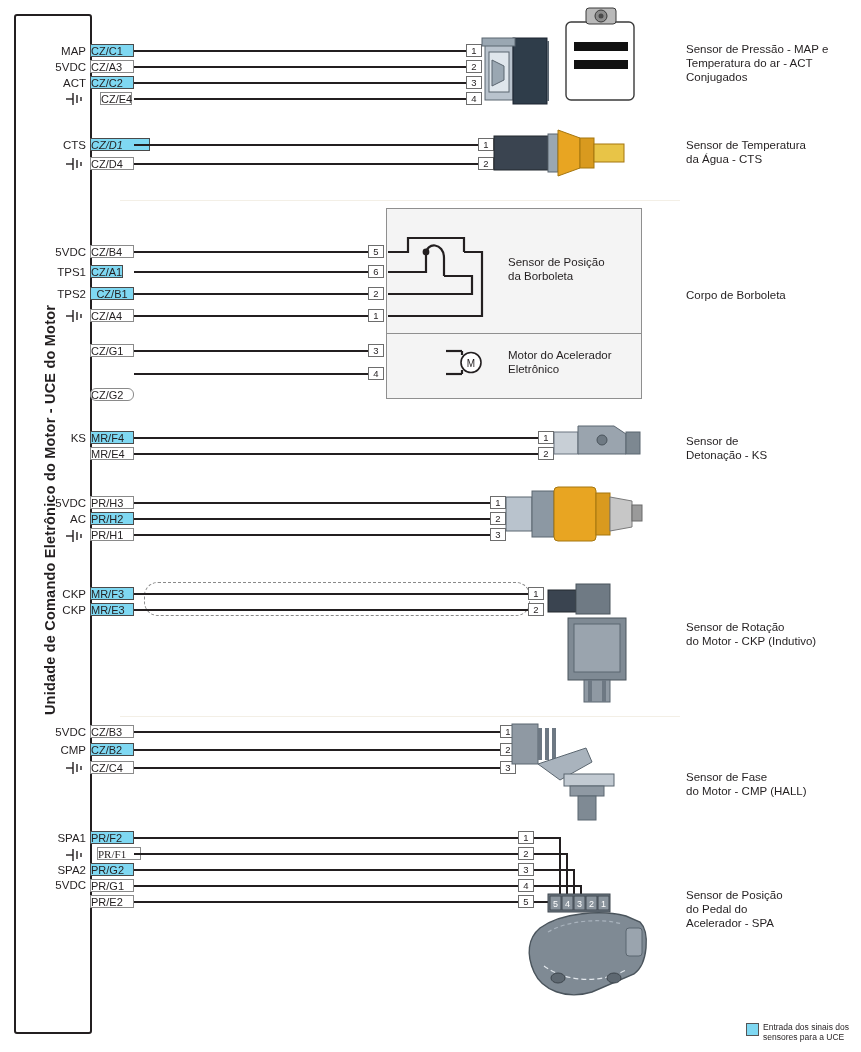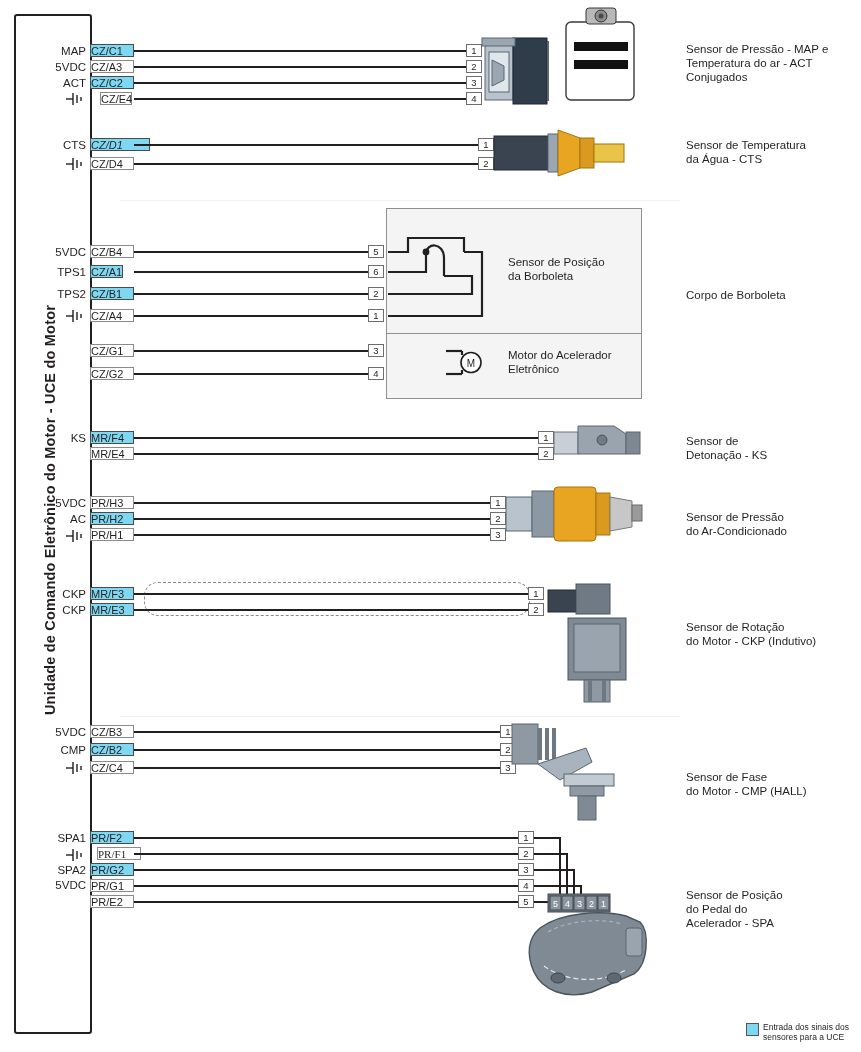--- a/index.html
+++ b/index.html
@@ -140,24 +140,24 @@
   <div class="gnd" style="left:66px;top:309px;">
     <svg width="22" height="14" viewBox="0 0 22 14">
         <line x1="0" y1="7" x2="7" y2="7" stroke="#231f20" stroke-width="1.4"></line>
         <line x1="7" y1="1" x2="7" y2="13" stroke="#231f20" stroke-width="1.4"></line>
         <line x1="11" y1="3" x2="11" y2="11" stroke="#231f20" stroke-width="1.4"></line>
         <line x1="15" y1="5" x2="15" y2="9" stroke="#231f20" stroke-width="1.4"></line>
       </svg>
   </div>
   <div class="code" style="left:90px;top:245px;width:44px;">CZ/B4</div>
   <div class="code hl" style="left:90px;top:265px;width:33px;">CZ/A1</div>
-  <div class="code hl" style="left:90px;top:287px;width:44px;">CZ/B1</div>
+  <div class="code hl" style="left:90px;top:287px;width:44px;text-align:center;">CZ/B1</div>
   <div class="code" style="left:90px;top:309px;width:44px;">CZ/A4</div>
   <div class="code" style="left:90px;top:344px;width:44px;">CZ/G1</div>
-  <div class="code" style="left:90px;top:367px;width:44px;">CZ/G2</div>
+  <div class="code" style="left:90px;top:388px;width:44px;border-radius:6px;">CZ/G2</div>
 
   <div class="w" style="left:134px;top:251px;width:234px;"></div>
   <div class="w" style="left:134px;top:271px;width:234px;"></div>
   <div class="w" style="left:134px;top:293px;width:234px;"></div>
   <div class="w" style="left:134px;top:315px;width:234px;"></div>
   <div class="w" style="left:134px;top:350px;width:234px;"></div>
   <div class="w" style="left:134px;top:373px;width:234px;"></div>
 
   <div class="pin" style="left:368px;top:245px;">5</div>
   <div class="pin" style="left:368px;top:265px;">6</div>
@@ -221,22 +221,20 @@
   <div class="pin" style="left:490px;top:512px;">2</div>
   <div class="pin" style="left:490px;top:528px;">3</div>
   <svg width="160" height="70" style="left:506px;top:485px;">
     <rect x="0" y="12" width="26" height="34" fill="#b9c3cd" stroke="#5b6670"></rect>
     <rect x="26" y="6" width="22" height="46" fill="#8c98a3" stroke="#5b6670"></rect>
     <rect x="48" y="2" width="42" height="54" rx="4" fill="#e8a522" stroke="#a5760f"></rect>
     <rect x="90" y="8" width="14" height="42" fill="#d99a1f" stroke="#a5760f"></rect>
     <polygon points="104,12 126,16 126,42 104,46" fill="#c7c7c7" stroke="#7a7a7a"></polygon>
     <rect x="126" y="20" width="10" height="16" fill="#9a9a9a" stroke="#6a6a6a"></rect>
   </svg>
-  <div class="desc" style="left:686px;top:510px;width:170px;">Sensor de Pressão
-do Ar-Condicionado</div>
 
   <div class="plabel" style="left:38px;top:588px;width:48px;">CKP</div>
   <div class="plabel" style="left:38px;top:604px;width:48px;">CKP</div>
   <div class="code hl" style="left:90px;top:587px;width:44px;">MR/F3</div>
   <div class="code hl" style="left:90px;top:603px;width:44px;">MR/E3</div>
   <div class="shield" style="left:144px;top:582px;width:384px;height:32px;"></div>
   <div class="w" style="left:134px;top:593px;width:394px;"></div>
   <div class="w" style="left:134px;top:609px;width:394px;"></div>
   <div class="pin" style="left:528px;top:587px;">1</div>
   <div class="pin" style="left:528px;top:603px;">2</div>

